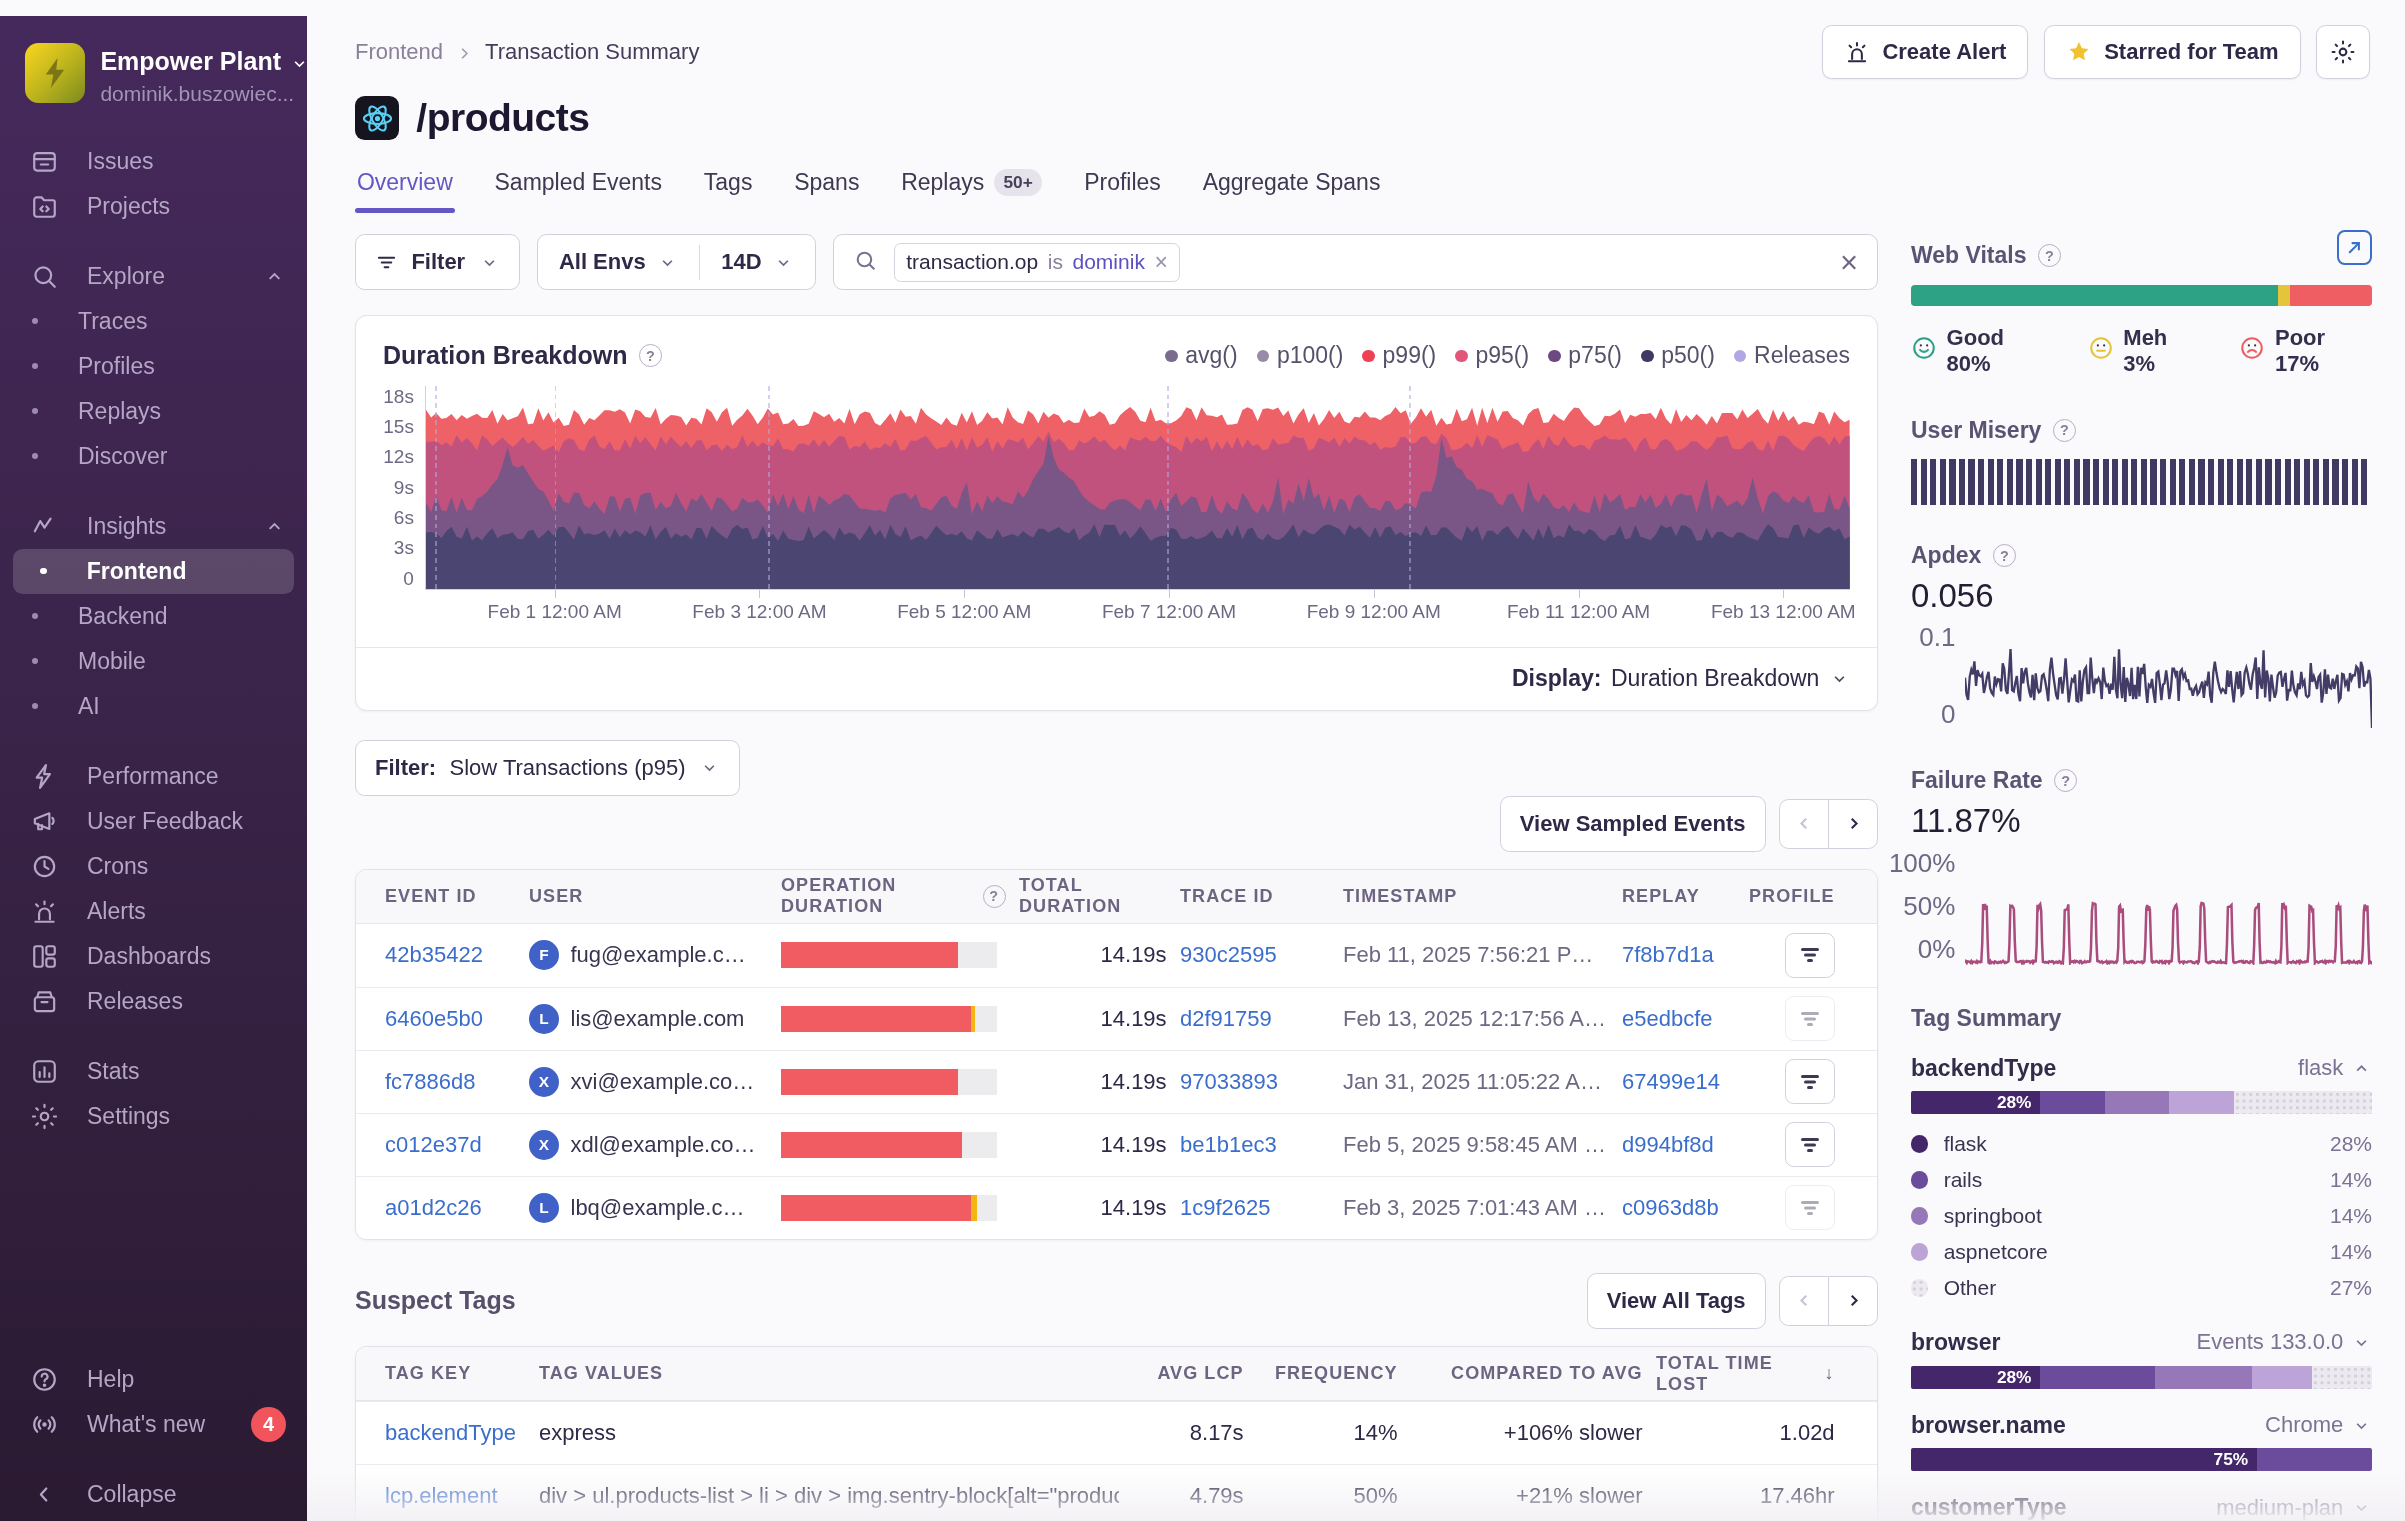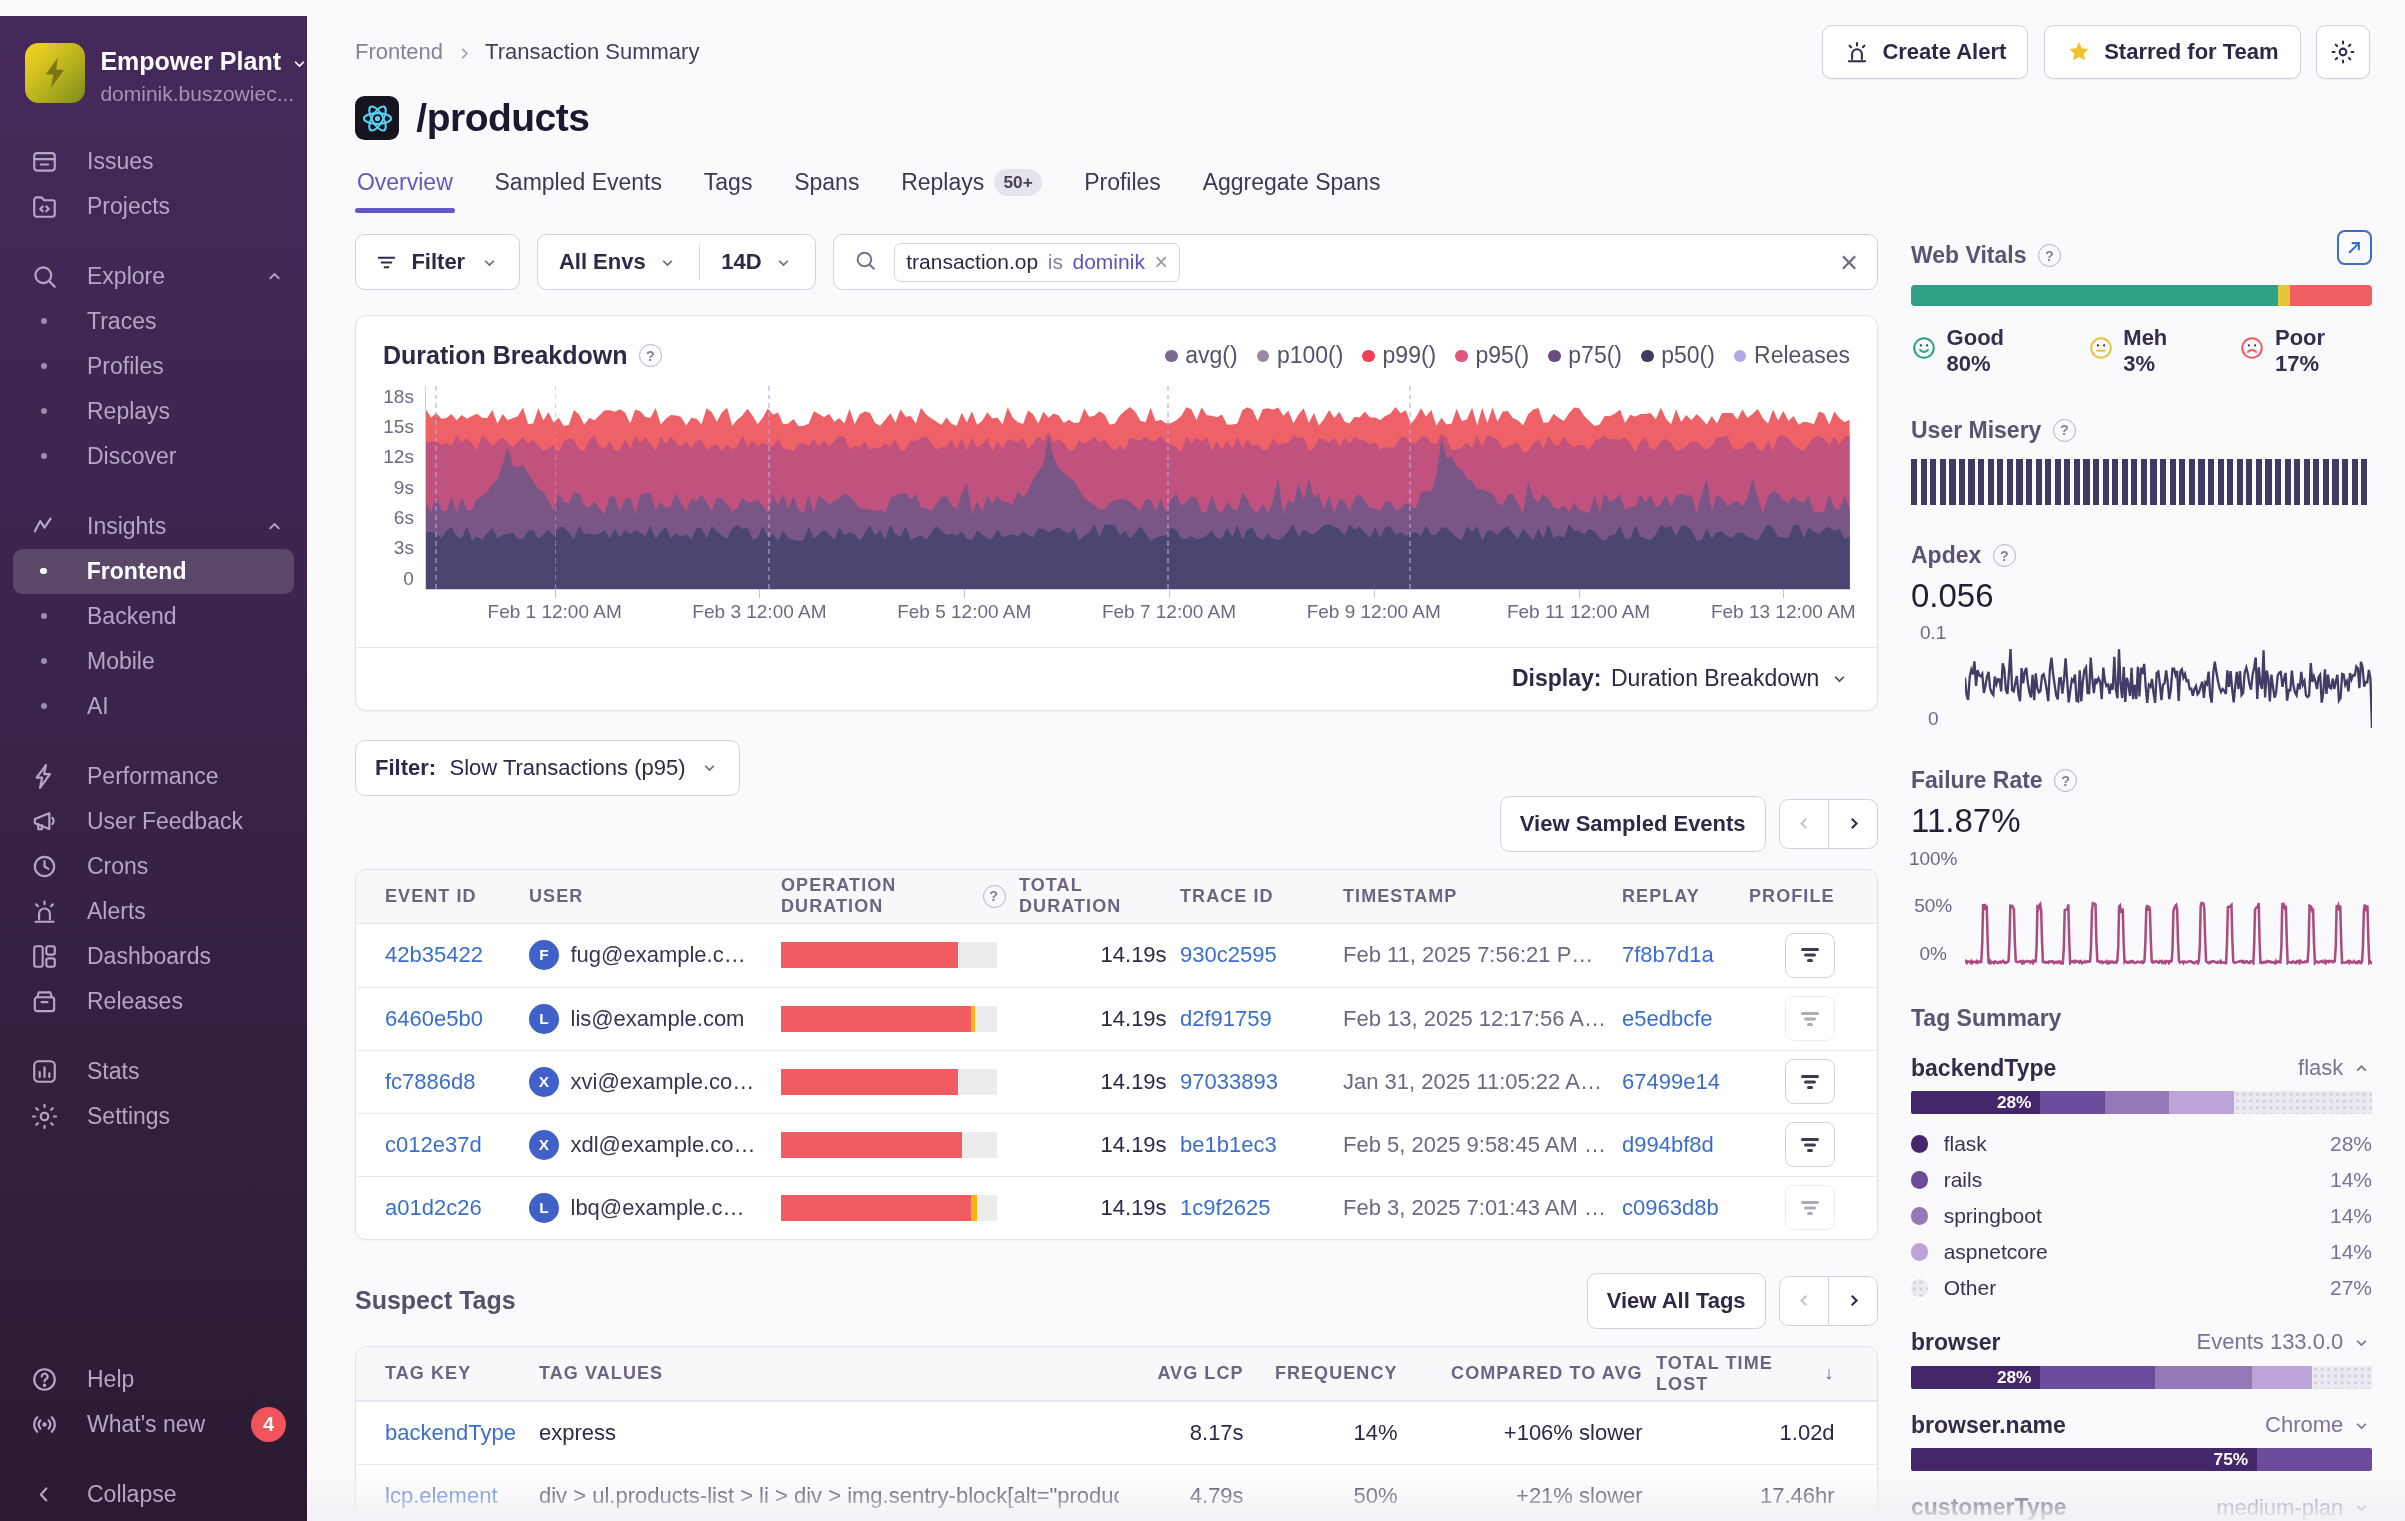--- a/index.html
+++ b/index.html
@@ -16,21 +16,21 @@
   .org-name { color:#fff; font-size:25px; font-weight:700; display:flex; align-items:center; gap:7.7px; margin-top:3.8px; white-space:nowrap; }
   .org-sub { color:#a393b5; font-size:21px; margin-top:5.8px; white-space:nowrap; }
   .nav { margin-top:33px; }
   .sitem { display:flex; align-items:center; height:45px; padding:0 21px 0 29px; font-size:23px; color:#b5a6c6; cursor:pointer; }
   .sitem .ic { width:31px; height:31px; flex:none; margin-right:27px; display:flex; align-items:center; justify-content:center; }
   .sitem .ic svg { width:29px; height:29px; }
   .sitem .lbl { flex:1; white-space:nowrap; }
   .sitem .chev { width:23px; height:23px; }
   .sitem .chev svg { width:23px; height:23px; }
   .sub .bullet { width:6.7px; height:6.7px; border-radius:50%; background:#9c8cae; margin:0 0 0 11.5px; }
-  .sub { padding-left:29px; }
+  .sub { padding-left:20px; }
   .sub .bwrap { width:31px; margin-right:27px; display:flex; }
   .sitem.sel { background:rgba(255,255,255,0.16); border-radius:9.6px; margin:0 13.4px; padding-left:15.4px; color:#fff; font-weight:700; }
   .sitem.sel .bwrap { margin-left:0; }
   .sitem.sel .bullet { background:#fff; } .gap26 { height:25px; }
   .side-bottom { position:absolute; left:0; bottom:21px; width:100%; }
   .badge-red { margin-left:auto; background:#f1545b; color:#fff; min-width:35px; height:35px; border-radius:50%; font-size:20px; font-weight:700; display:flex; align-items:center; justify-content:center; }
 
   
   .content { position:absolute; left:307px; top:0; width:2098px; height:1522px; }
   .topbar { display:flex; align-items:center; padding:25px 35px 0 48px; }
@@ -143,21 +143,21 @@
   .wv-bar { margin-top:15.4px; height:21px; border-radius:3.8px; overflow:hidden; display:flex; }
   .wv-legend { margin-top:19px; display:flex; gap:37px; }
   .wvl { display:flex; align-items:center; gap:9.6px; font-size:22px; font-weight:600; color:#352e4d; }
   .wvl svg { width:26px; height:26px; }
   .mt-misery { margin-top:40px; }
   .misery { margin-top:15.4px; display:flex; }
   .mbar { width:6.2px; height:46px; background:#403a63; margin-right:3.4px; flex:none; }
   .mt-apdex { margin-top:37px; }
   .bignum { font-size:33px; color:#241e35; margin-top:7.7px; }
   .sparkrow { display:flex; margin-top:7.7px; }
-  .spark-labels { width:54px; display:flex; flex-direction:column; justify-content:space-between; align-items:center; padding-right:9.6px; font-size:19px; color:#6f6884; }
+  .spark-labels { width:54px; display:flex; flex-direction:column; justify-content:space-between; align-items:flex-end; padding-right:9.6px; font-size:26px; color:#6f6884; }
   .sparkrow svg { flex:1; }
   .ts-title { margin-top:40px; font-size:23px; font-weight:600; color:#5b5373; }
   .tg { margin-top:23px; }
   .tg-head { display:flex; align-items:center; }
   .tg-key { font-size:23px; font-weight:700; color:#322b49; }
   .tg-sel { margin-left:auto; font-size:22px; color:#7b7294; display:flex; align-items:center; gap:7.7px; }
   .tg-sel .chev-sm { color:#7b7294; }
   .tg-bar { margin-top:9.6px; height:23px; display:flex; overflow:hidden; border-radius:1.9px; }
   .tg-seg { height:100%; display:flex; align-items:center; justify-content:flex-end; }
   .tg-seg .seglbl { color:#fff; font-size:17.3px; font-weight:700; padding-right:8.6px; }

